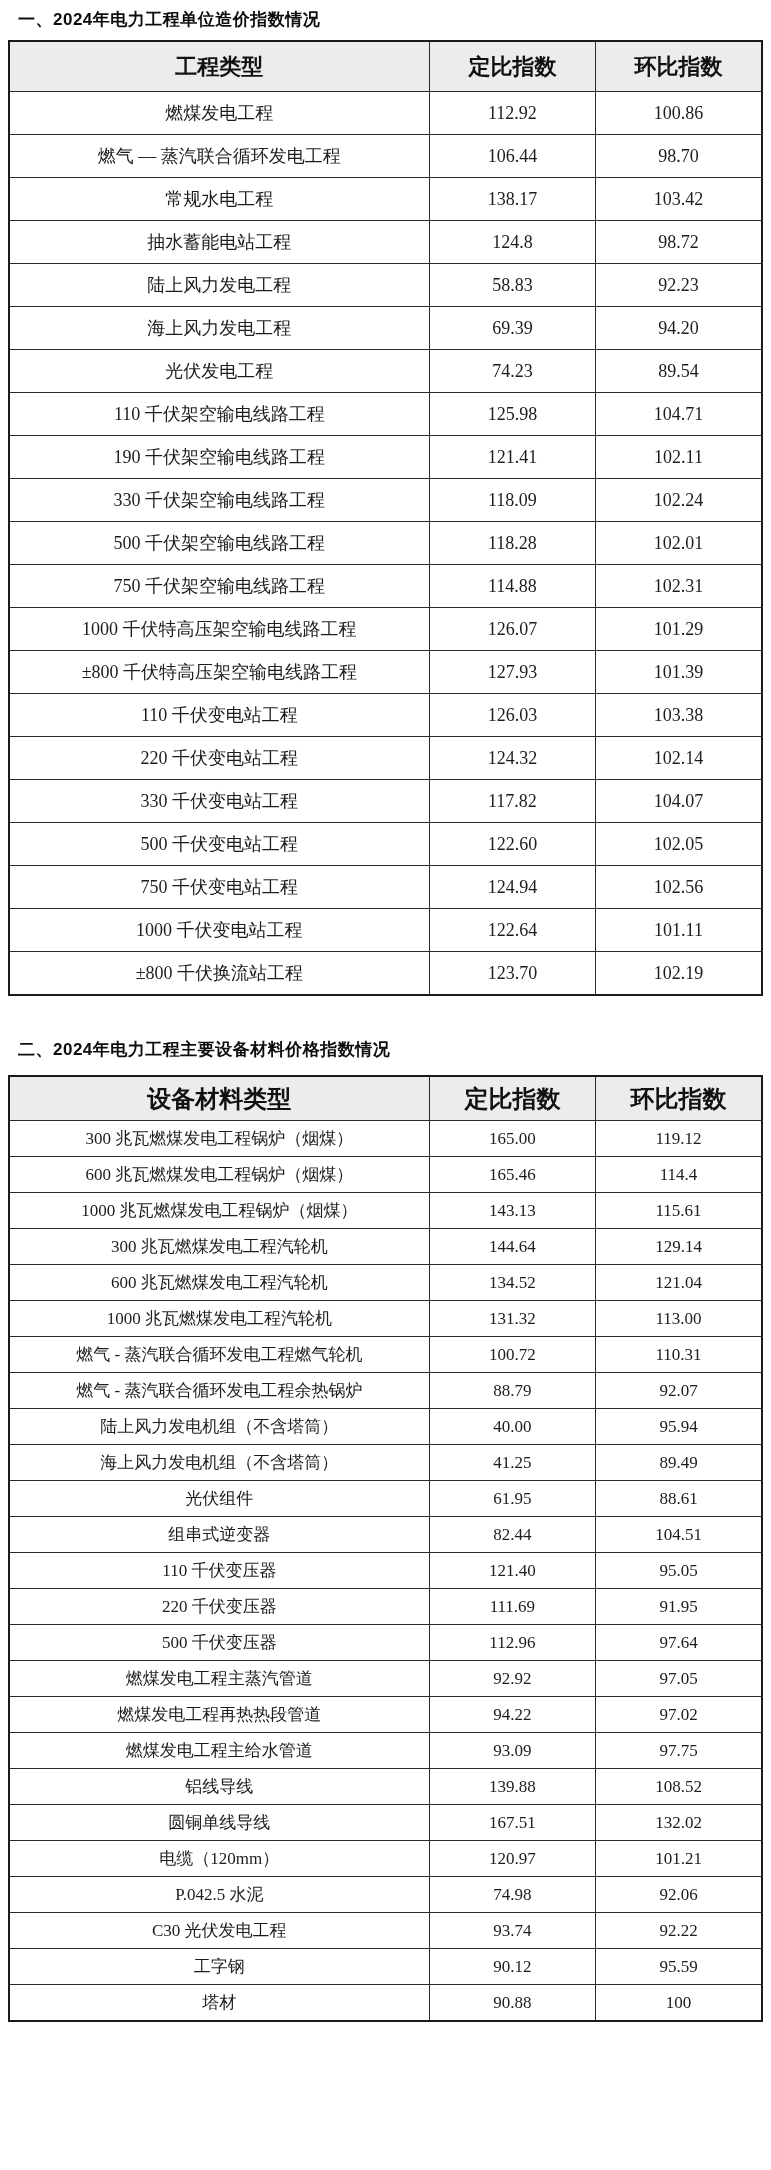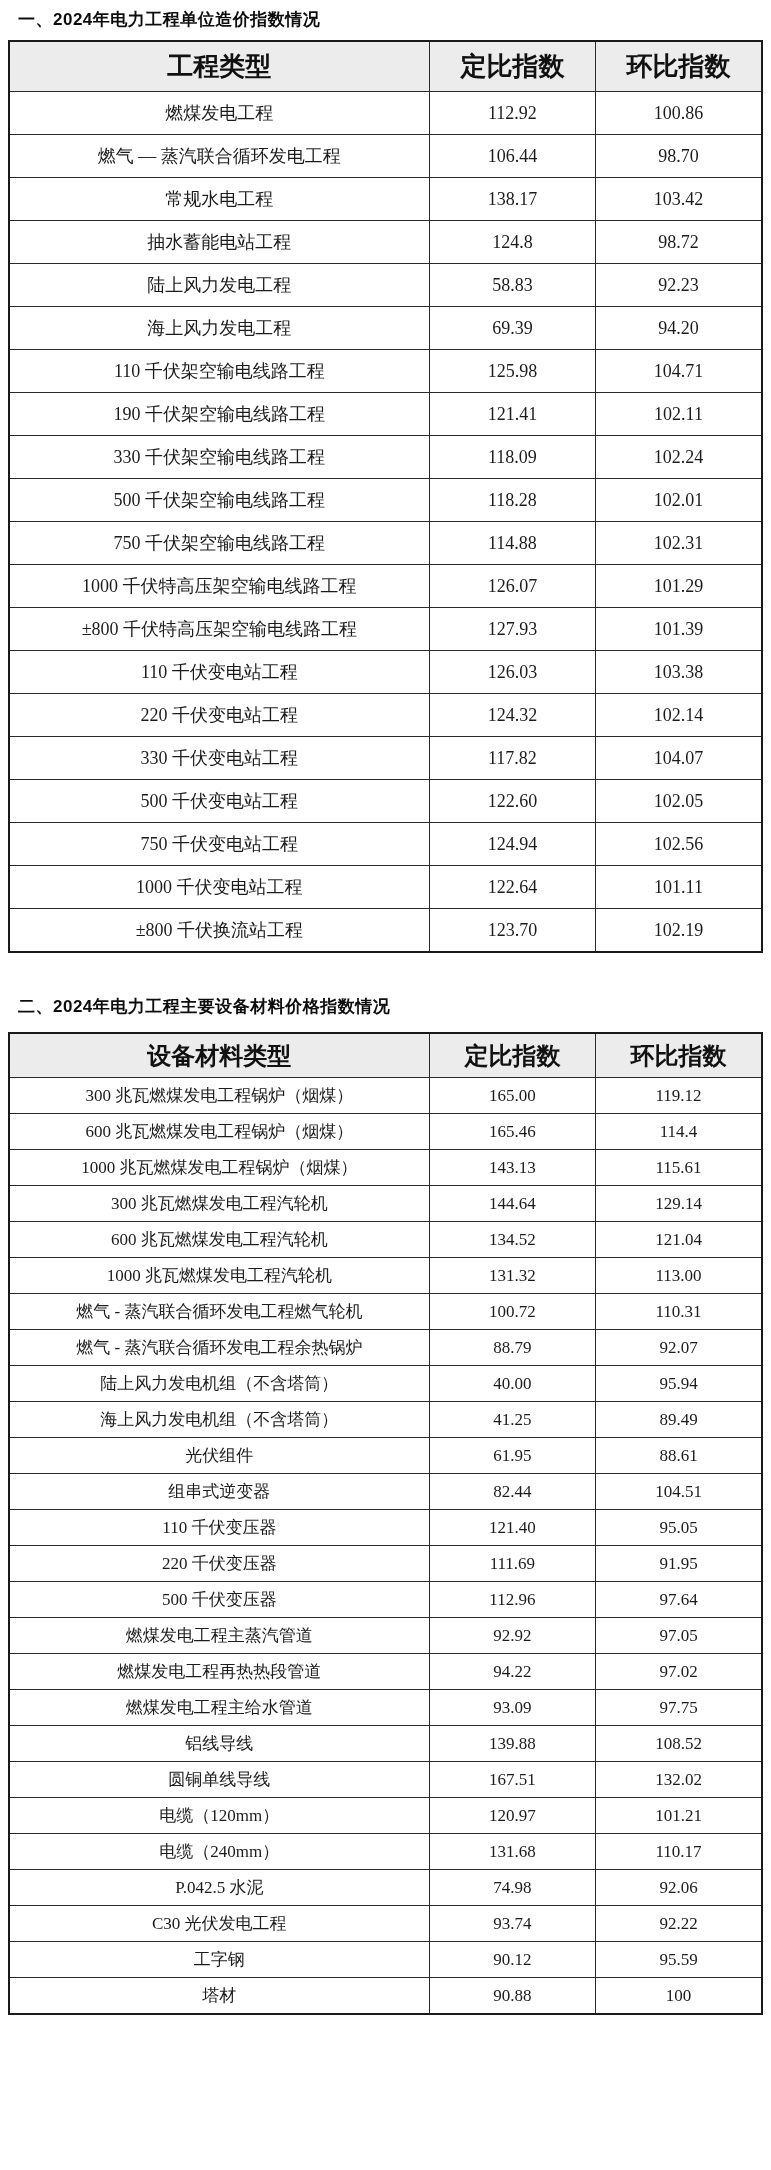--- a/index.html
+++ b/index.html
@@ -45,21 +45,21 @@
     padding: 0 4px;
     overflow: hidden;
     white-space: nowrap;
   }
   .idx-table thead th {
     background: #ececec;
     font-weight: 700;
     color: #111111;
   }
   
-  #table-1 thead th { height: 49px; font-size: 26px; }
+  #table-1 thead th { height: 49px; font-size: 22px; }
   #table-1 tbody td { height: 42px; font-size: 18px; }
   
   #table-2 thead th { height: 43px; font-size: 24px; }
   #table-2 tbody td { height: 35px; font-size: 17px; }
 </style>
 </head>
 <body>
 
 <div class="page">
 
@@ -103,20 +103,25 @@
           <td>陆上风力发电工程</td>
           <td>58.83</td>
           <td>92.23</td>
         </tr>
         <tr>
           <td>海上风力发电工程</td>
           <td>69.39</td>
           <td>94.20</td>
         </tr>
         <tr>
+          <td>光伏发电工程</td>
+          <td>74.23</td>
+          <td>89.54</td>
+        </tr>
+        <tr>
           <td>110 千伏架空输电线路工程</td>
           <td>125.98</td>
           <td>104.71</td>
         </tr>
         <tr>
           <td>190 千伏架空输电线路工程</td>
           <td>121.41</td>
           <td>102.11</td>
         </tr>
         <tr>
@@ -297,25 +302,20 @@
           <td>圆铜单线导线</td>
           <td>167.51</td>
           <td>132.02</td>
         </tr>
         <tr>
           <td>电缆（120mm）</td>
           <td>120.97</td>
           <td>101.21</td>
         </tr>
         <tr>
-          <td>电缆（240mm）</td>
-          <td>131.68</td>
-          <td>110.17</td>
-        </tr>
-        <tr>
           <td>P.042.5 水泥</td>
           <td>74.98</td>
           <td>92.06</td>
         </tr>
         <tr>
           <td>C30 光伏发电工程</td>
           <td>93.74</td>
           <td>92.22</td>
         </tr>
         <tr>

